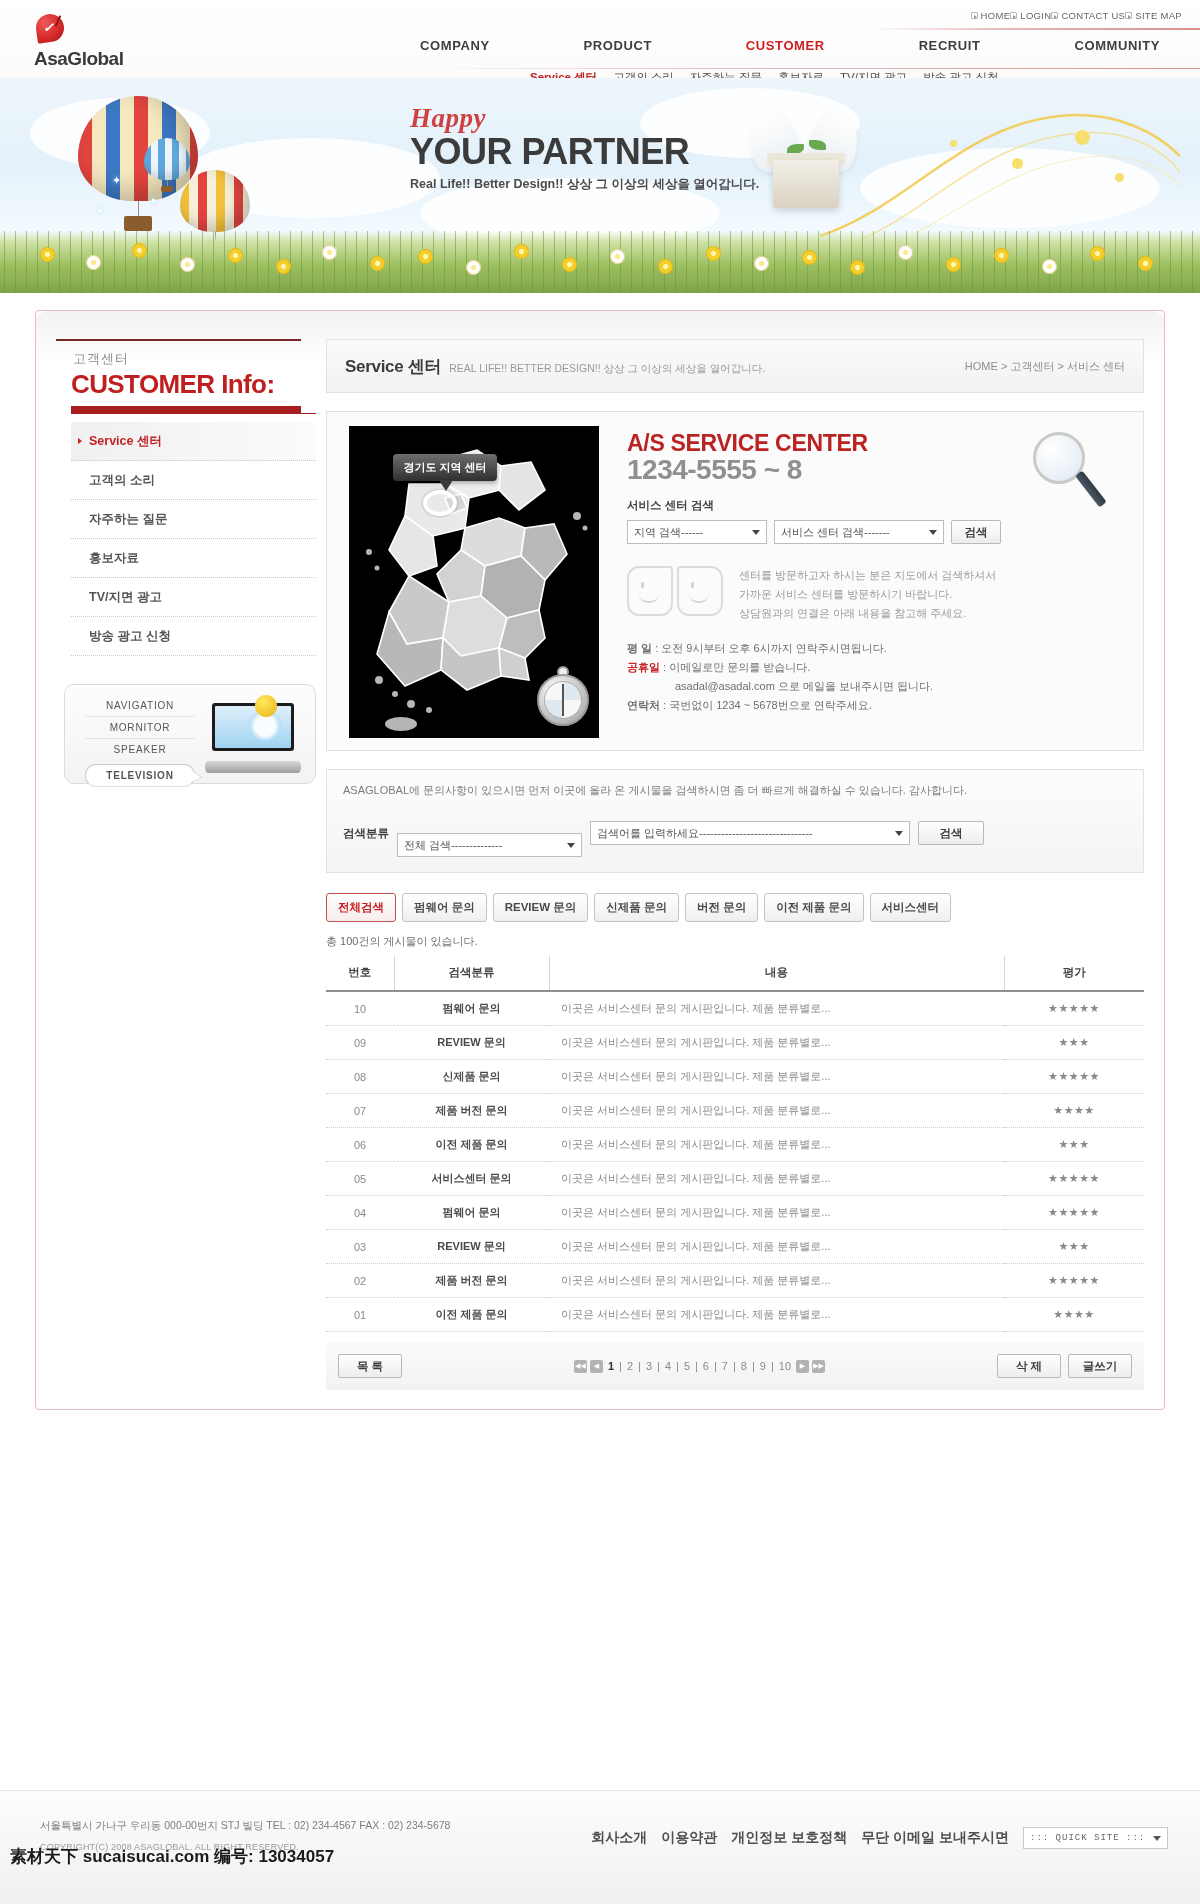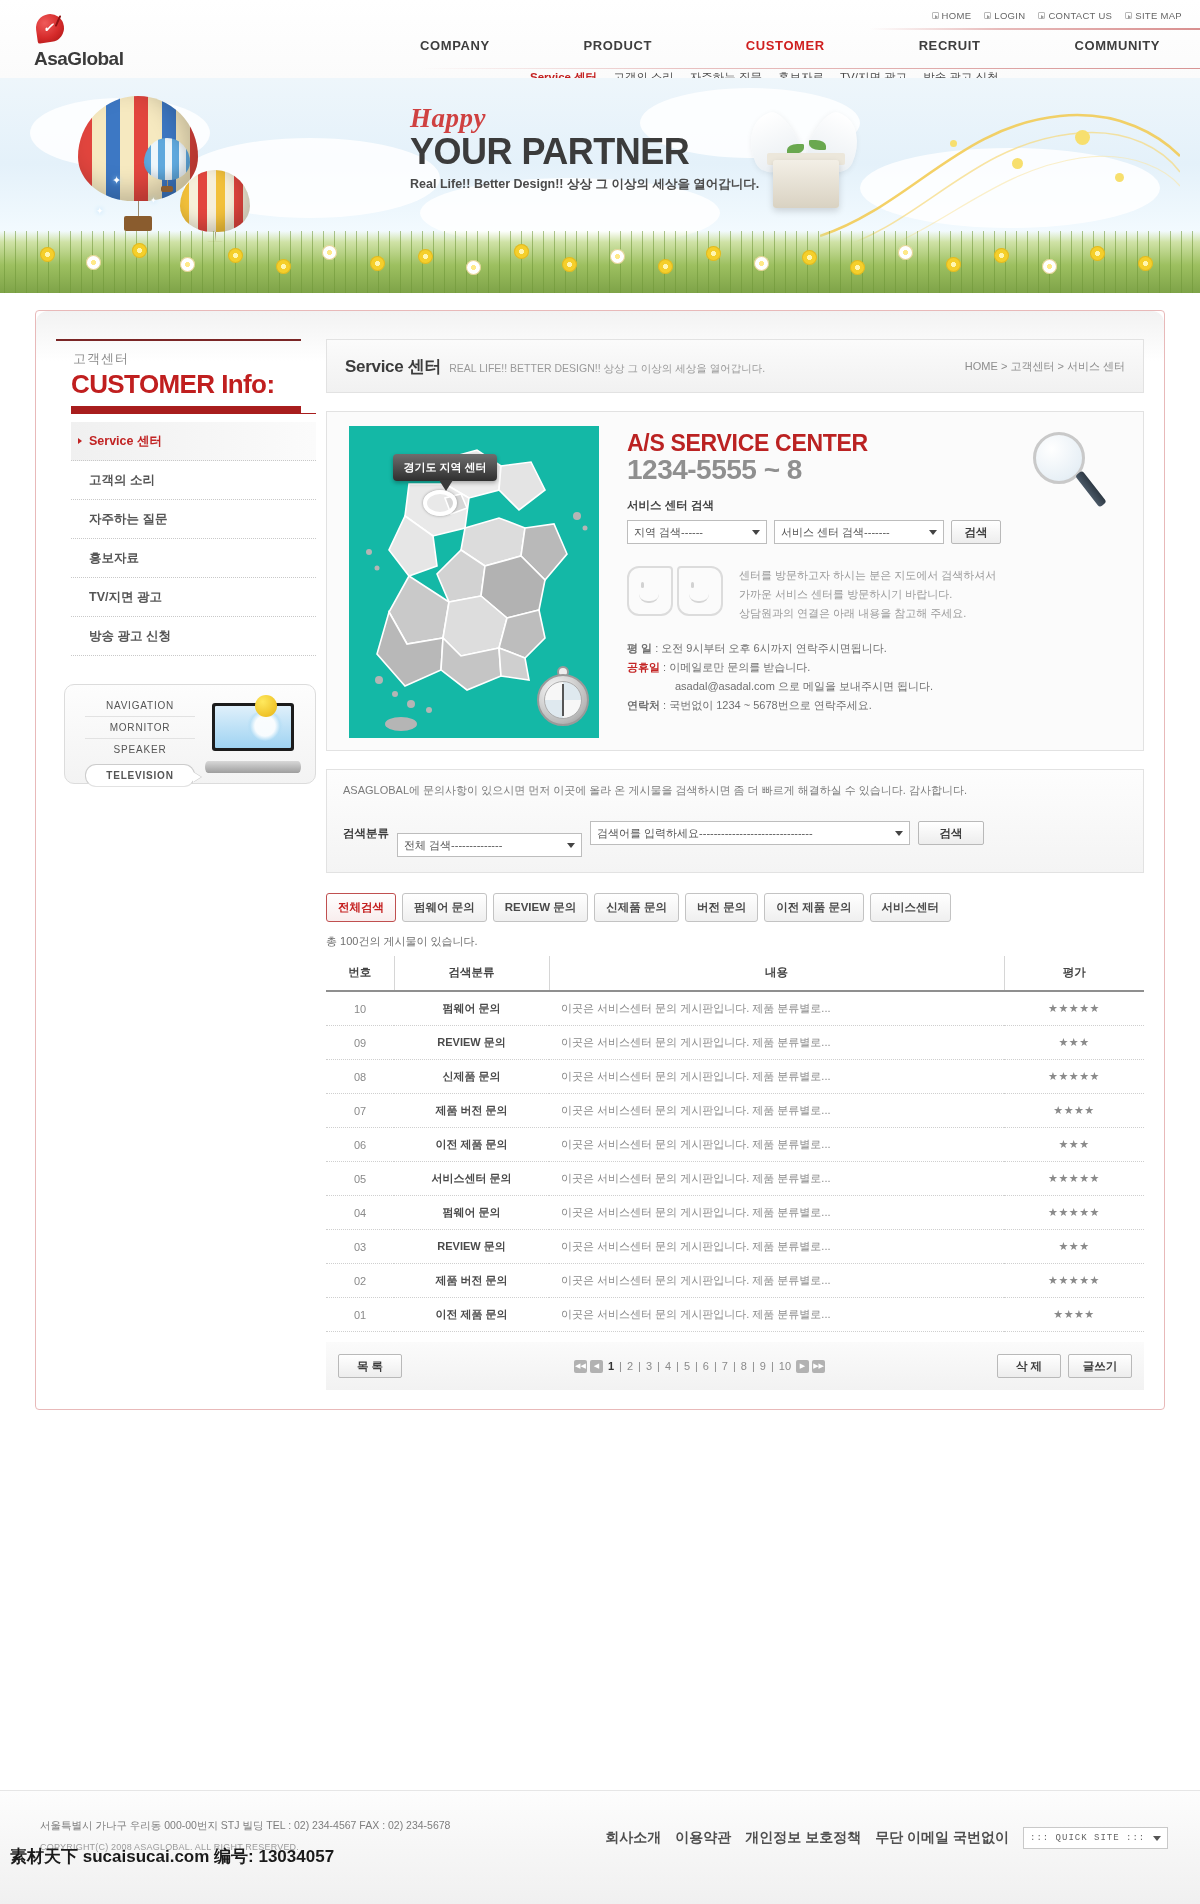--- a/index.html
+++ b/index.html
@@ -6,21 +6,21 @@
   html, body { margin:0; padding:0; }
   body {
     width:1200px; height:1904px;
     font-family:"Liberation Sans", sans-serif;
     background:#ffffff; color:#333;
     overflow:hidden;
   }
 
   
   .top-wrap { position:relative; height:78px; background:linear-gradient(to bottom,#ffffff 0%,#fbfbfb 100%); }
-  .util { position:absolute; right:18px; top:10px; display:flex; gap:13px; align-items:flex-start; }
+  .util { position:absolute; right:18px; top:10px; display:flex; align-items:flex-start; }
   .util a { font-size:9.5px; color:#666; text-decoration:none; letter-spacing:.3px; display:flex; align-items:center; gap:3px; white-space:nowrap;}
   .util .bul { display:inline-block; width:7px;height:7px;border:1px solid #b9b9b9;border-radius:1px;position:relative;}
   .util .bul:after{content:"";position:absolute;left:2px;top:1.5px;border-left:3px solid #999;border-top:2px solid transparent;border-bottom:2px solid transparent;}
   .util-rule { position:absolute; right:0; top:28px; width:330px; height:2px;
     background:linear-gradient(to right, rgba(255,255,255,0) 0%, #e7b9b9 40%, #d88f8f 100%); }
 
   
   .logo { position:absolute; left:34px; top:14px; width:160px; }
   .logo-mark { width:34px; height:38px; position:relative; }
   .logo-mark .drop {
@@ -136,21 +136,21 @@
   .main{position:absolute;left:290px;top:28px;width:818px;}
 
   .titlebar{height:54px;border:1px solid #e2e2e2;background:linear-gradient(to bottom,#fbfbfb,#f1f1f1);
     display:flex;align-items:center;justify-content:space-between;padding:0 18px;}
   .tb-l{display:flex;align-items:baseline;gap:8px;}
   .tb-h{font-size:17px;font-weight:bold;color:#3c3c3c;letter-spacing:-.3px;}
   .tb-s{font-size:10.5px;color:#9a9a9a;}
   .tb-r{font-size:11px;color:#8d8d8d;}
 
   .asbox{margin-top:18px;height:340px;border:1px solid #e2e2e2;background:#fbfbfb;position:relative;}
-  .mapwrap{position:absolute;left:22px;top:14px;width:250px;height:312px;background:#14b8a6;overflow:hidden;}
+  .mapwrap{position:absolute;left:22px;top:14px;width:250px;height:312px;background:#000000;overflow:hidden;}
   .mapsvg{position:absolute;left:0;top:6px;}
   .tip{position:absolute;left:44px;top:28px;width:104px;height:27px;border-radius:4px;
     background:linear-gradient(to bottom,#6e6e6e,#2f2f2f);color:#fff;font-size:11px;font-weight:bold;
     display:flex;align-items:center;justify-content:center;box-shadow:0 2px 4px rgba(0,0,0,.3);}
   .tip:after{content:"";position:absolute;left:46px;bottom:-10px;border-top:11px solid #3a3a3a;
     border-left:7px solid transparent;border-right:7px solid transparent;}
   .tipring{position:absolute;left:74px;top:64px;width:34px;height:26px;border:4px solid #fff;border-radius:50%;
     box-shadow:0 0 3px rgba(0,0,0,.35);}
   .compass{position:absolute;right:8px;bottom:12px;width:56px;height:60px;}
   .compass .ring{position:absolute;left:2px;top:8px;width:52px;height:52px;border-radius:50%;
@@ -639,20 +639,20 @@
 
 <div class="footer">
   <div class="f-left">
     <div class="f-addr">서울특별시 가나구 우리동 000-00번지 STJ 빌딩  TEL : 02) 234-4567  FAX : 02) 234-5678</div>
     <div class="f-copy">COPYRIGHT(C) 2008 ASAGLOBAL. ALL RIGHT RESERVED.</div>
   </div>
   <div class="f-right">
     <a href="#">회사소개</a>
     <a href="#">이용약관</a>
     <a href="#">개인정보 보호정책</a>
-    <a href="#">무단 이메일 국번없이</a>
+    <a href="#">무단 이메일 보내주시면</a>
     <div class="quick">
       <span>::: QUICK SITE :::</span>
       <i class="qar"></i>
     </div>
   </div>
 </div>
 <div class="watermark">素材天下 sucaisucai.com  编号: 13034057</div>
 
 </body></html>

